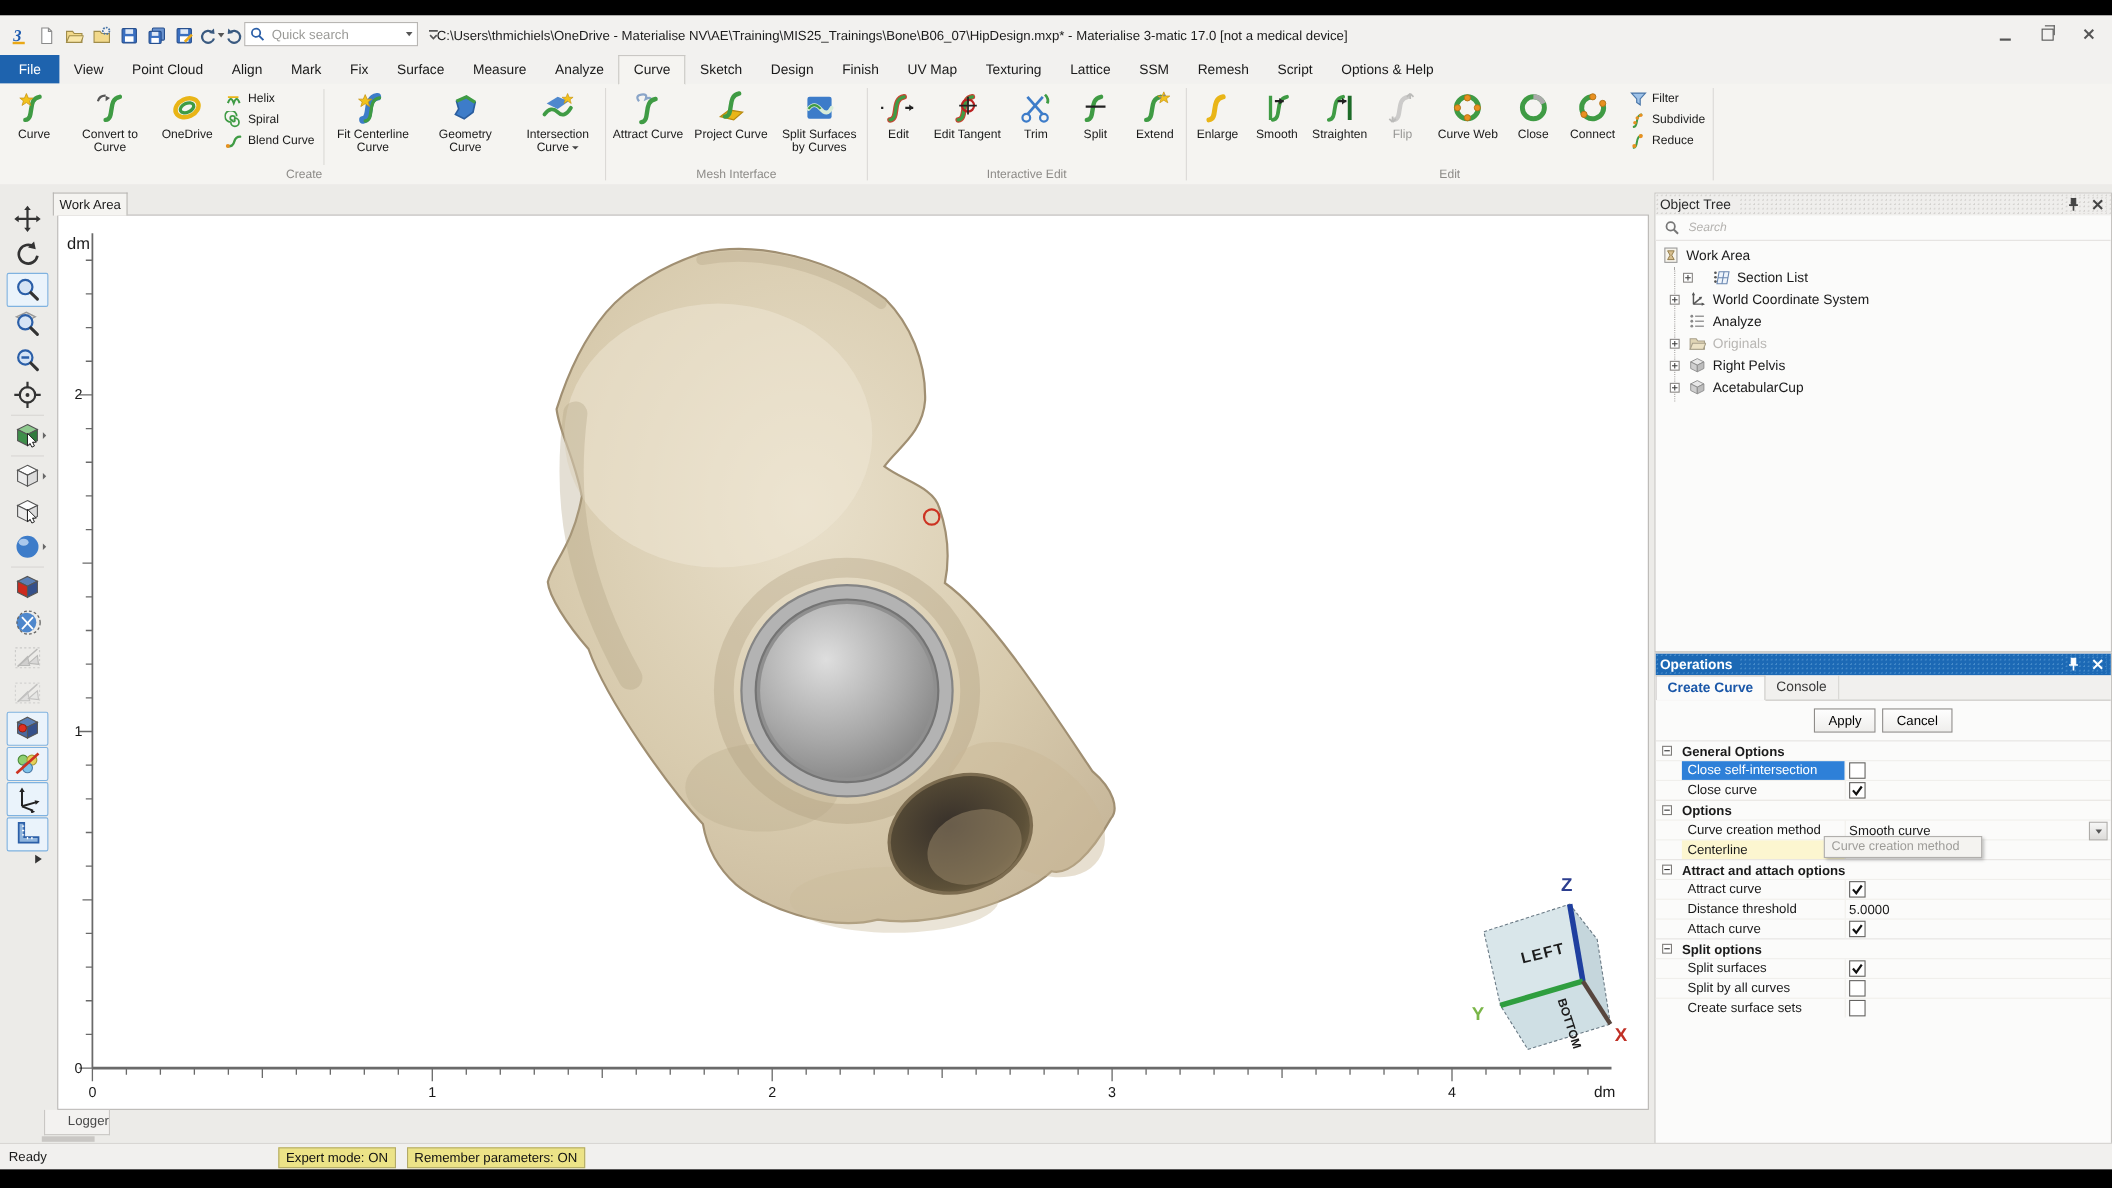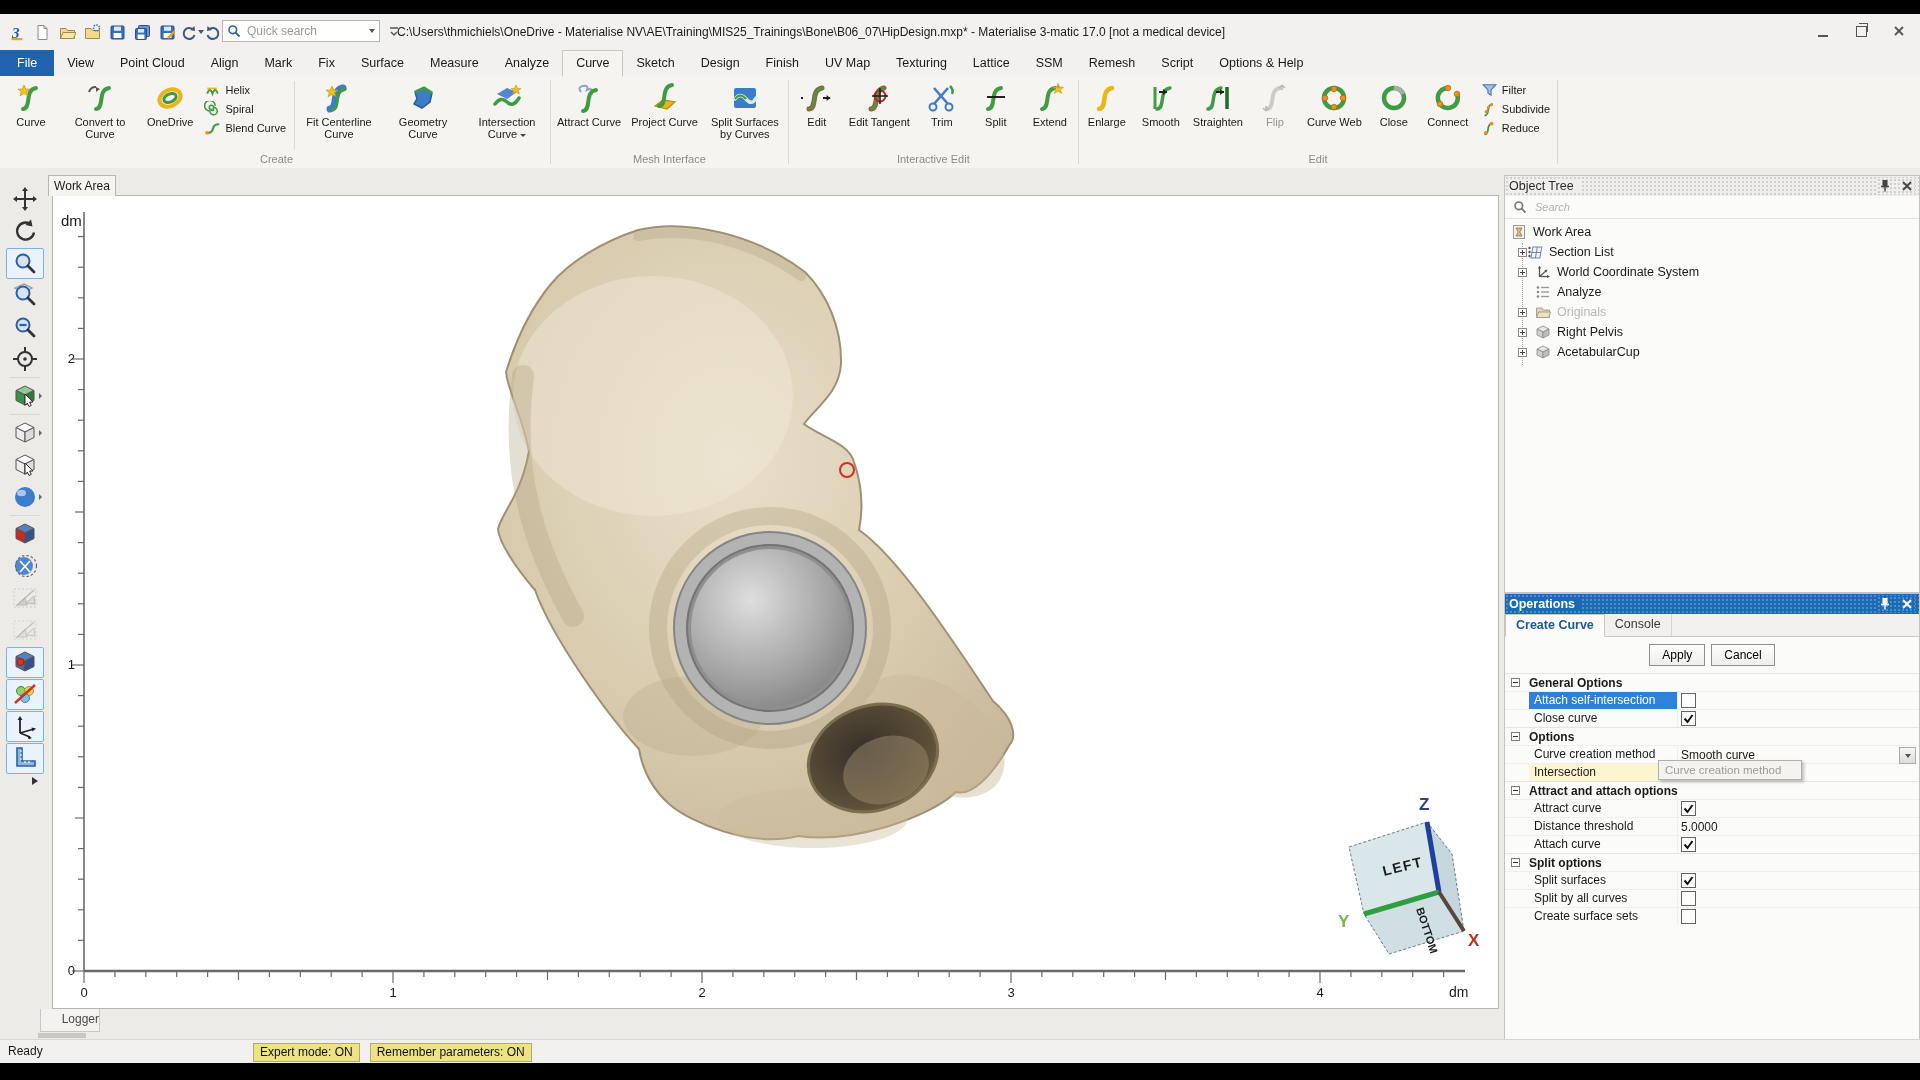--- a/index.html
+++ b/index.html
@@ -964,21 +964,21 @@
           <div class="tree-vline"></div>
         <div class="trow" style="padding-left: 6px;">
                 <span class="ticon">
                   <svg width="16" height="16" viewBox="0 0 16 16">
                     <rect x="2.5" y="1.5" width="11" height="13" fill="#f7f4ec" stroke="#9a9a9a"></rect>
                     <path d="M5,4 h6 l-2.2,4 2.2,4 h-6 l2.2,-4 Z" fill="#d8bf8e" stroke="#8a7340" stroke-width="0.8"></path>
                   </svg>
                 </span>
                 <span class="tlabel">Work Area</span>
               </div>
-              <div class="trow" style="padding-left: 22px;">
+              <div class="trow" style="padding-left: 40px; margin-left: 12px;">
                 <span class="exp"></span>
                 <span class="ticon">
                   <svg width="16" height="16" viewBox="0 0 16 16">
                     <circle cx="2.5" cy="4" r="1.2" fill="#555"></circle>
                     <circle cx="2.5" cy="8" r="1.2" fill="#555"></circle>
                     <circle cx="2.5" cy="12" r="1.2" fill="#555"></circle>
                     <g transform="translate(5,2) skewX(-10)">
                       <rect x="1" y="1" width="9" height="11" fill="#eef4fb" stroke="#6a87b0"></rect>
                       <line x1="5.5" y1="1" x2="5.5" y2="12" stroke="#6a87b0"></line>
                       <line x1="1" y1="6.5" x2="10" y2="6.5" stroke="#6a87b0"></line>
@@ -1078,21 +1078,21 @@
           <button class="ops-btn">Apply</button>
           <button class="ops-btn">Cancel</button>
         </div>
         <div class="grid" id="opsgrid">
               <div class="psec">
                 <span class="exp2"></span>
                 <span class="phead">General Options</span>
               </div>
               <div class="prow">
                 <div class="pgut"></div>
-                <div class="plabel sel">Attach self-intersection</div>
+                <div class="plabel sel">Close self-intersection</div>
                 <div class="pval">
                   <span class="cbx"></span>
                 </div>
               </div>
               <div class="prow">
                 <div class="pgut"></div>
                 <div class="plabel">Close curve</div>
                 <div class="pval">
                   <span class="cbx">
                     <svg width="11" height="11" viewBox="0 0 11 11">
@@ -1110,21 +1110,21 @@
                 <div class="plabel">Curve creation method</div>
                 <div class="pval">
                   <span>Smooth curve</span>
                   <span class="ddbtn">
                     <span class="caret"></span>
                   </span>
                 </div>
               </div>
               <div class="prow">
                 <div class="pgut"></div>
-                <div class="plabel hl">Intersection</div>
+                <div class="plabel hl">Centerline</div>
                 <div class="pval">
                   <span>3</span>
                 </div>
               </div>
               <div class="psec">
                 <span class="exp2"></span>
                 <span class="phead">Attract and attach options</span>
               </div>
               <div class="prow">
                 <div class="pgut"></div>

